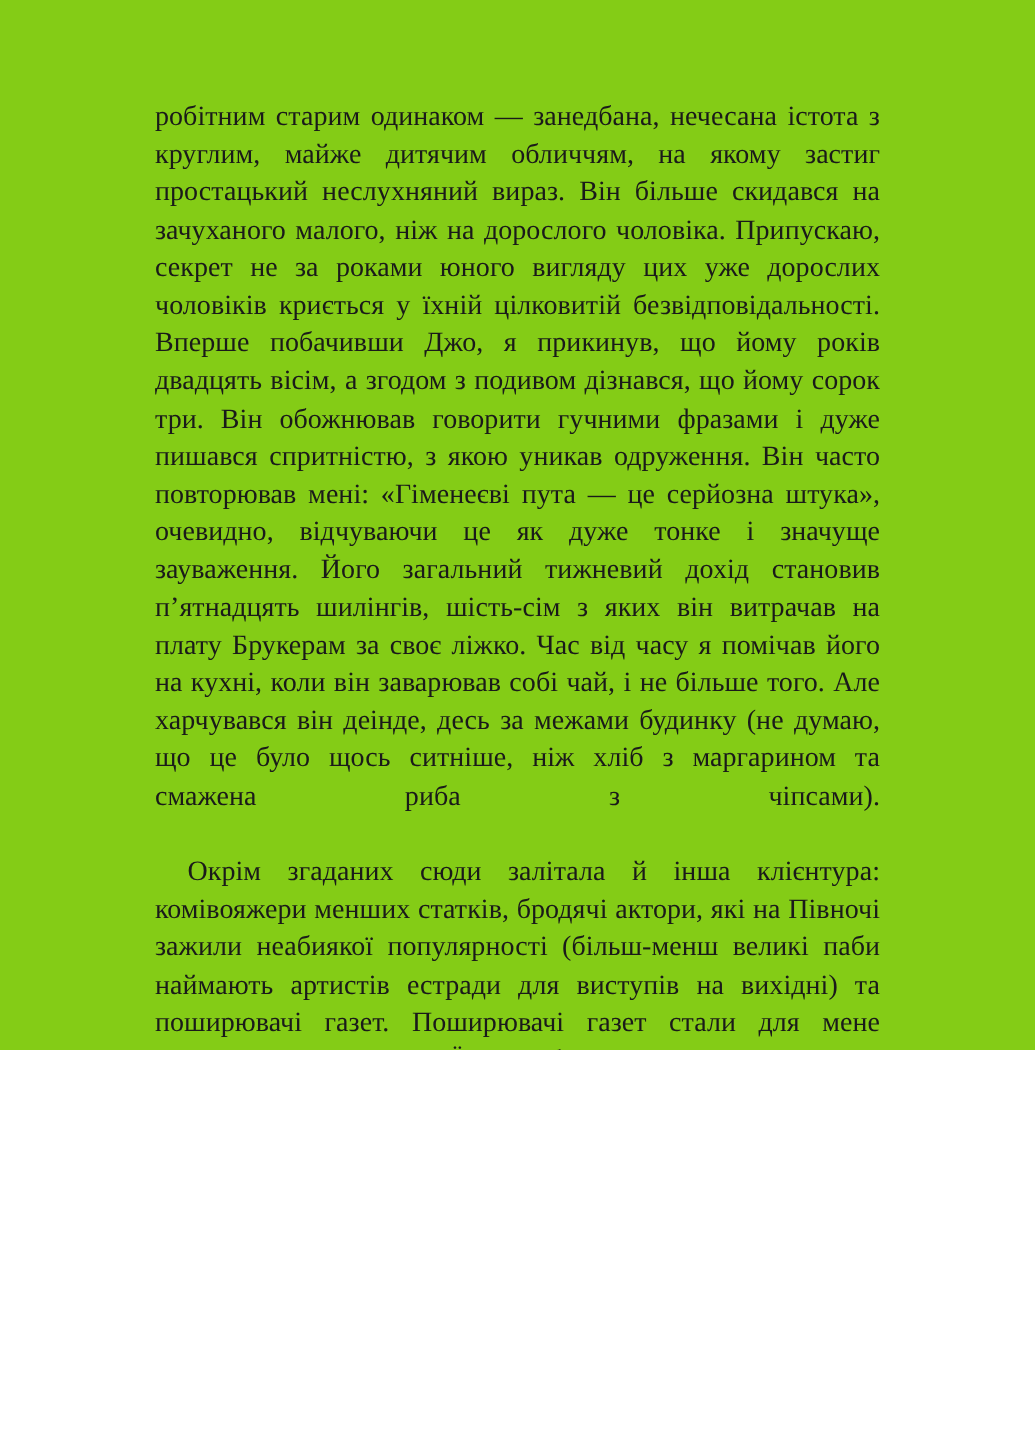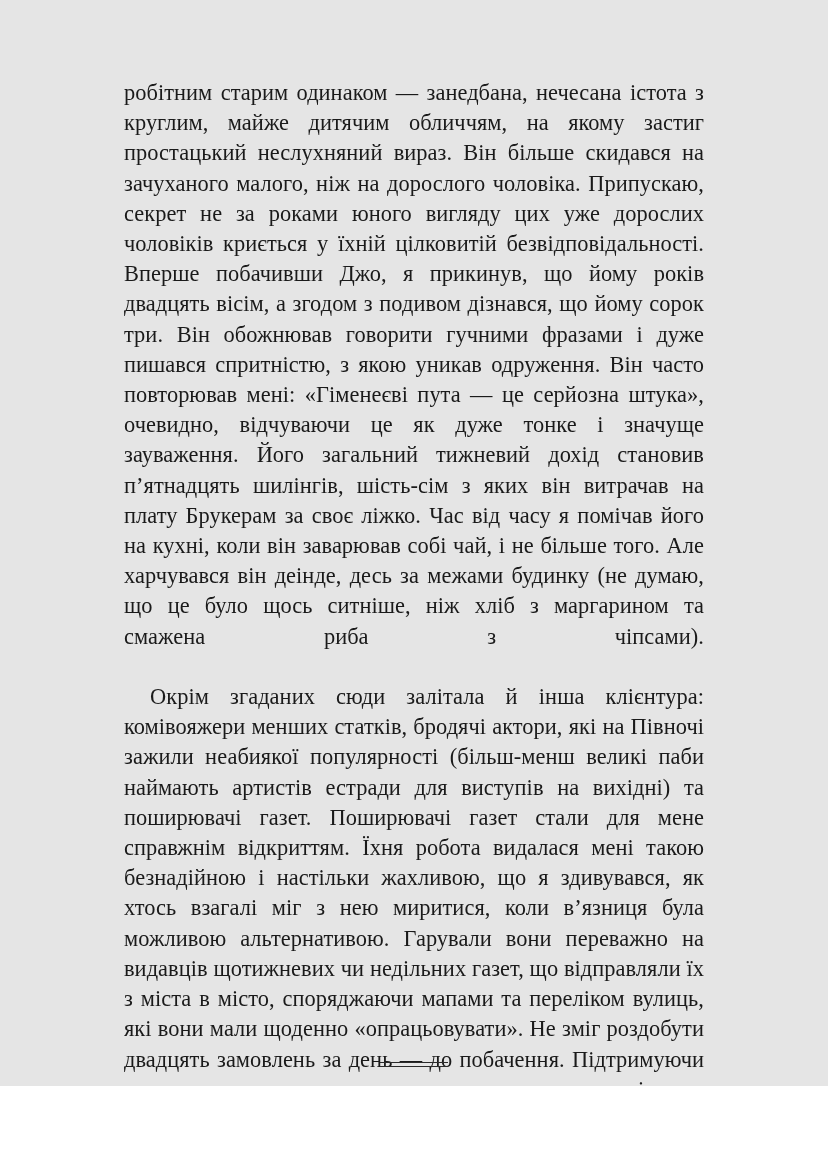--- a/index.html
+++ b/index.html
@@ -10,22 +10,22 @@
   }
 
   body {
     font-family: "Liberation Serif", "DejaVu Serif", serif;
     color: #1a1a1a;
   }
 
   .page {
     position: relative;
     width: 828px;
-    height: 1086px;
-    background: #e5e5e5;
+    height: 840px;
+    background: #84cc16;
     margin: 0 auto;
     overflow: hidden;
     box-sizing: border-box;
   }
 
   .text-block {
     position: absolute;
     left: 124px;
     top: 78px;
     width: 580px;

